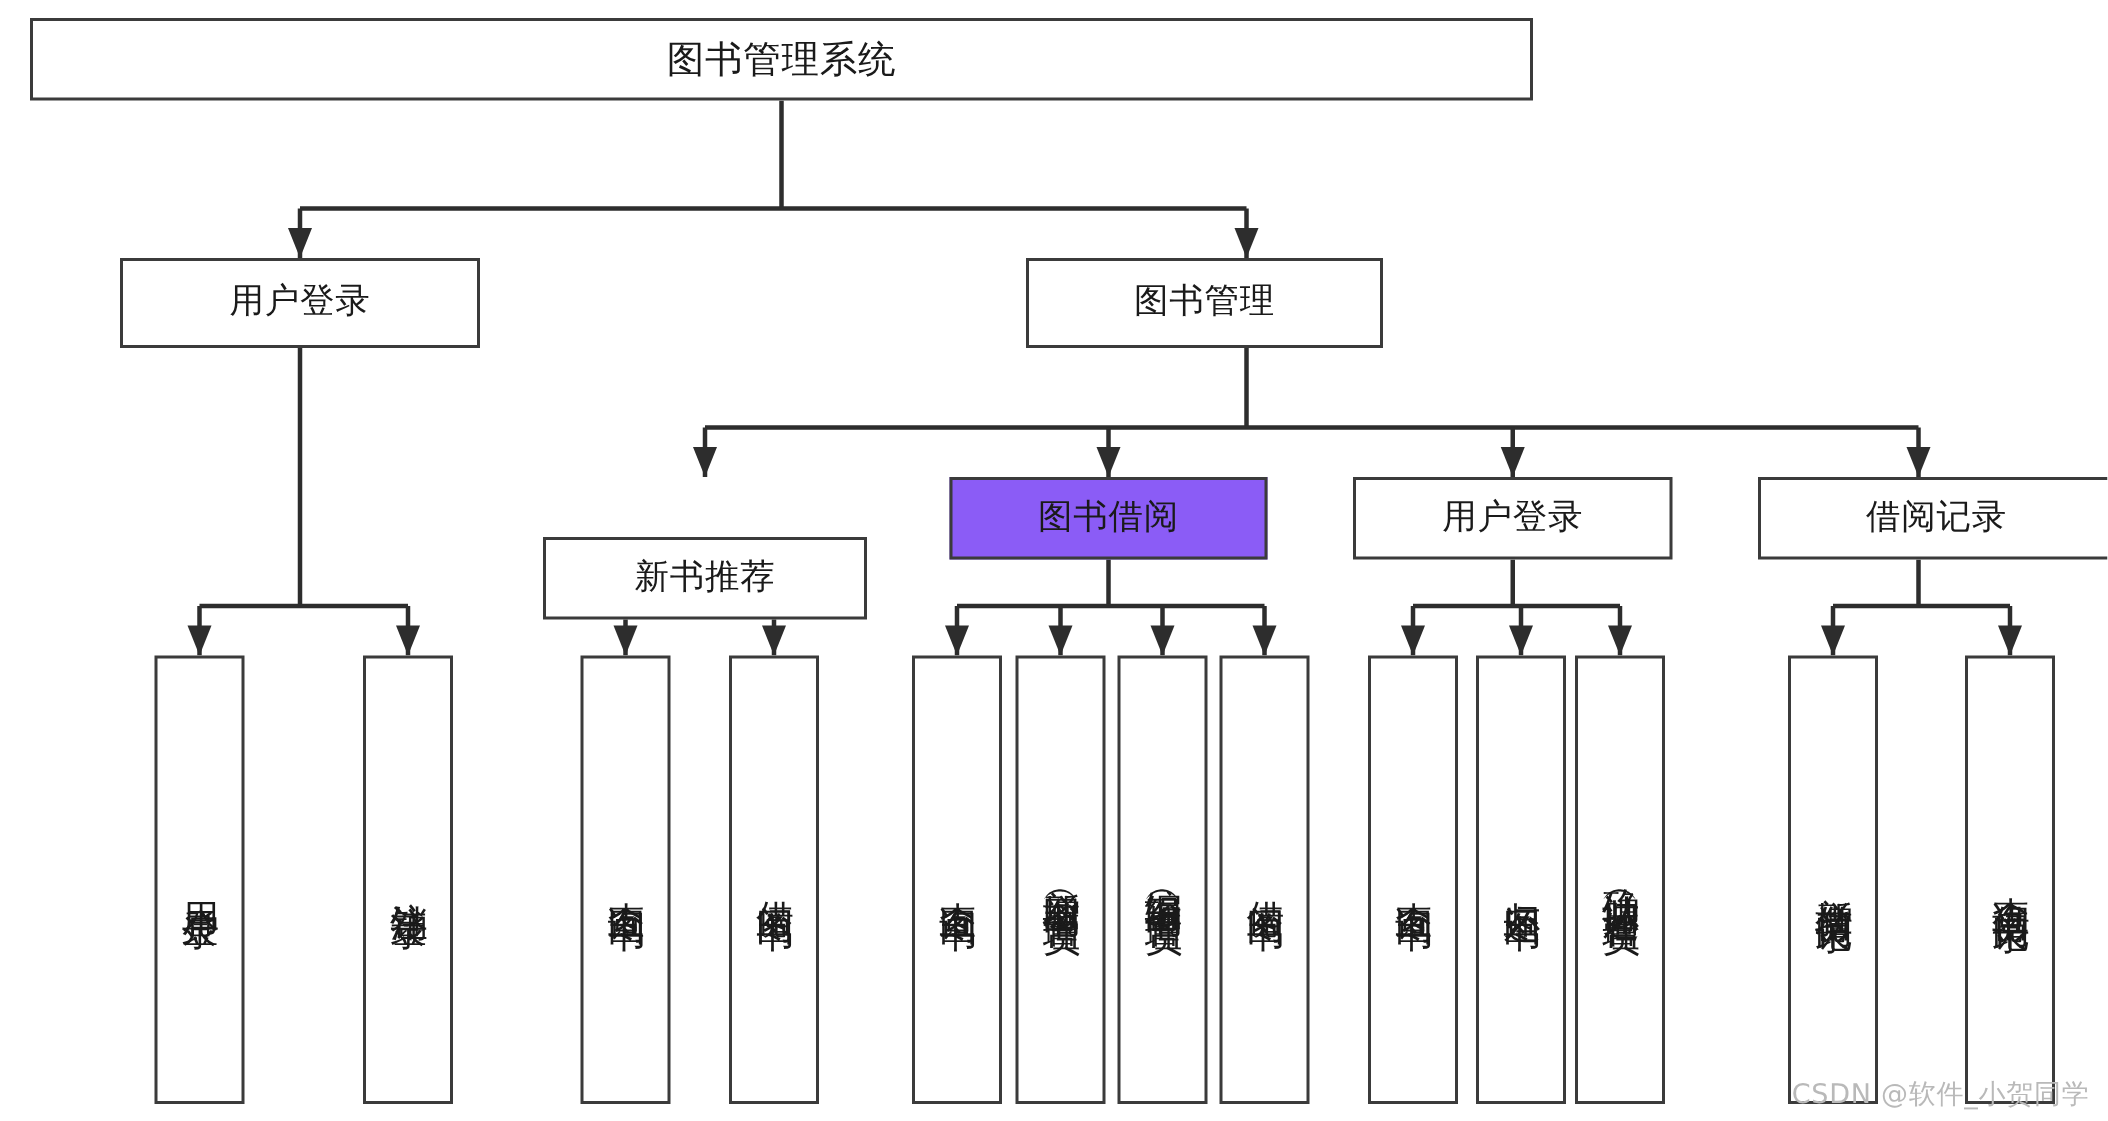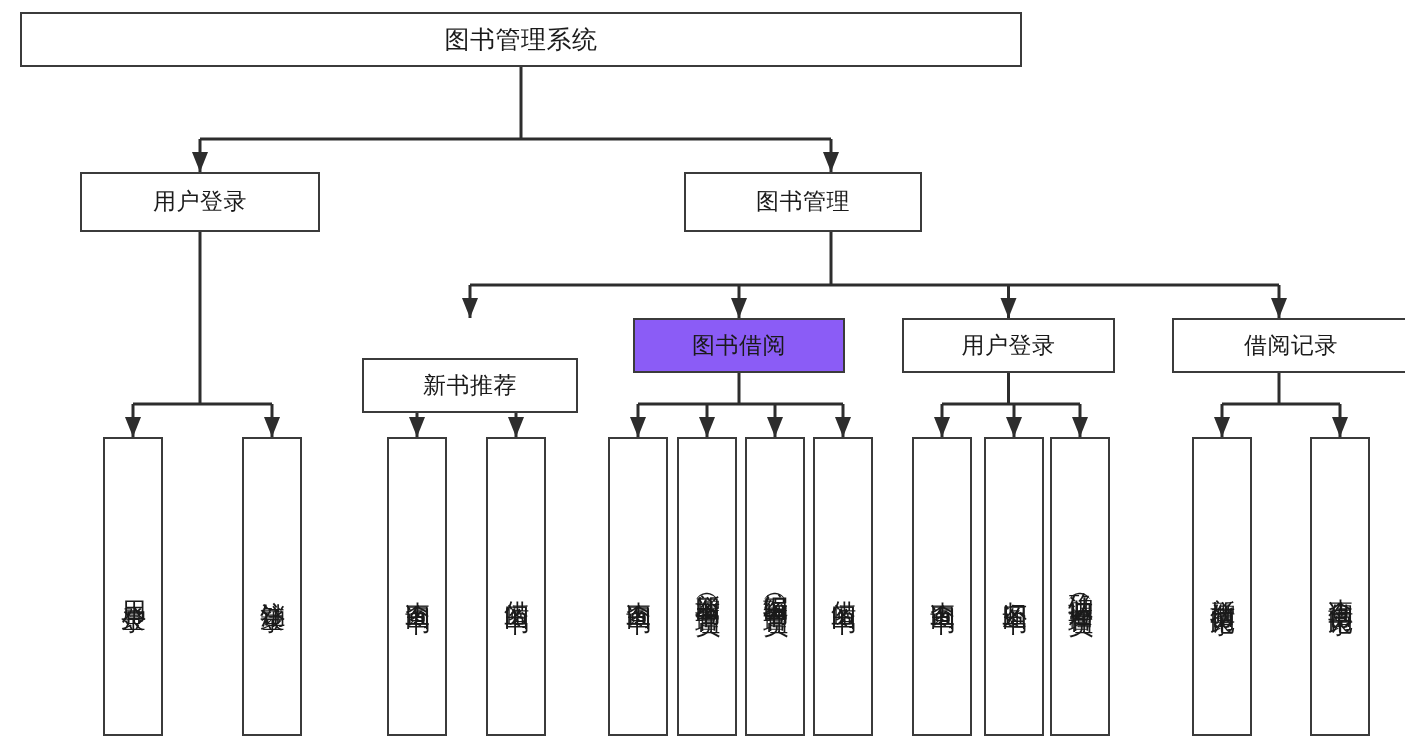--- a/index.html
+++ b/index.html
@@ -185,13 +185,14 @@
       <div class="node vert" id="node-leaf-confirm" style="left: 1050px; top: 437px; width: 60px; height: 299px; border-color: rgb(59, 59, 59); background: rgb(255, 255, 255);">
         <span class="node-label">确认归还（管理员）</span>
       </div>
       <div class="node vert" id="node-leaf-add-rec" style="left: 1192px; top: 437px; width: 60px; height: 299px; border-color: rgb(59, 59, 59); background: rgb(255, 255, 255);">
         <span class="node-label">新增借阅记录</span>
       </div>
       <div class="node vert" id="node-leaf-query-rec" style="left: 1310px; top: 437px; width: 60px; height: 299px; border-color: rgb(59, 59, 59); background: rgb(255, 255, 255);">
         <span class="node-label">查询借阅记录</span>
       </div>
     </div>
+  <div id="watermark">CSDN @软件_小贺同学</div>
 </div>
 
 </body></html>

